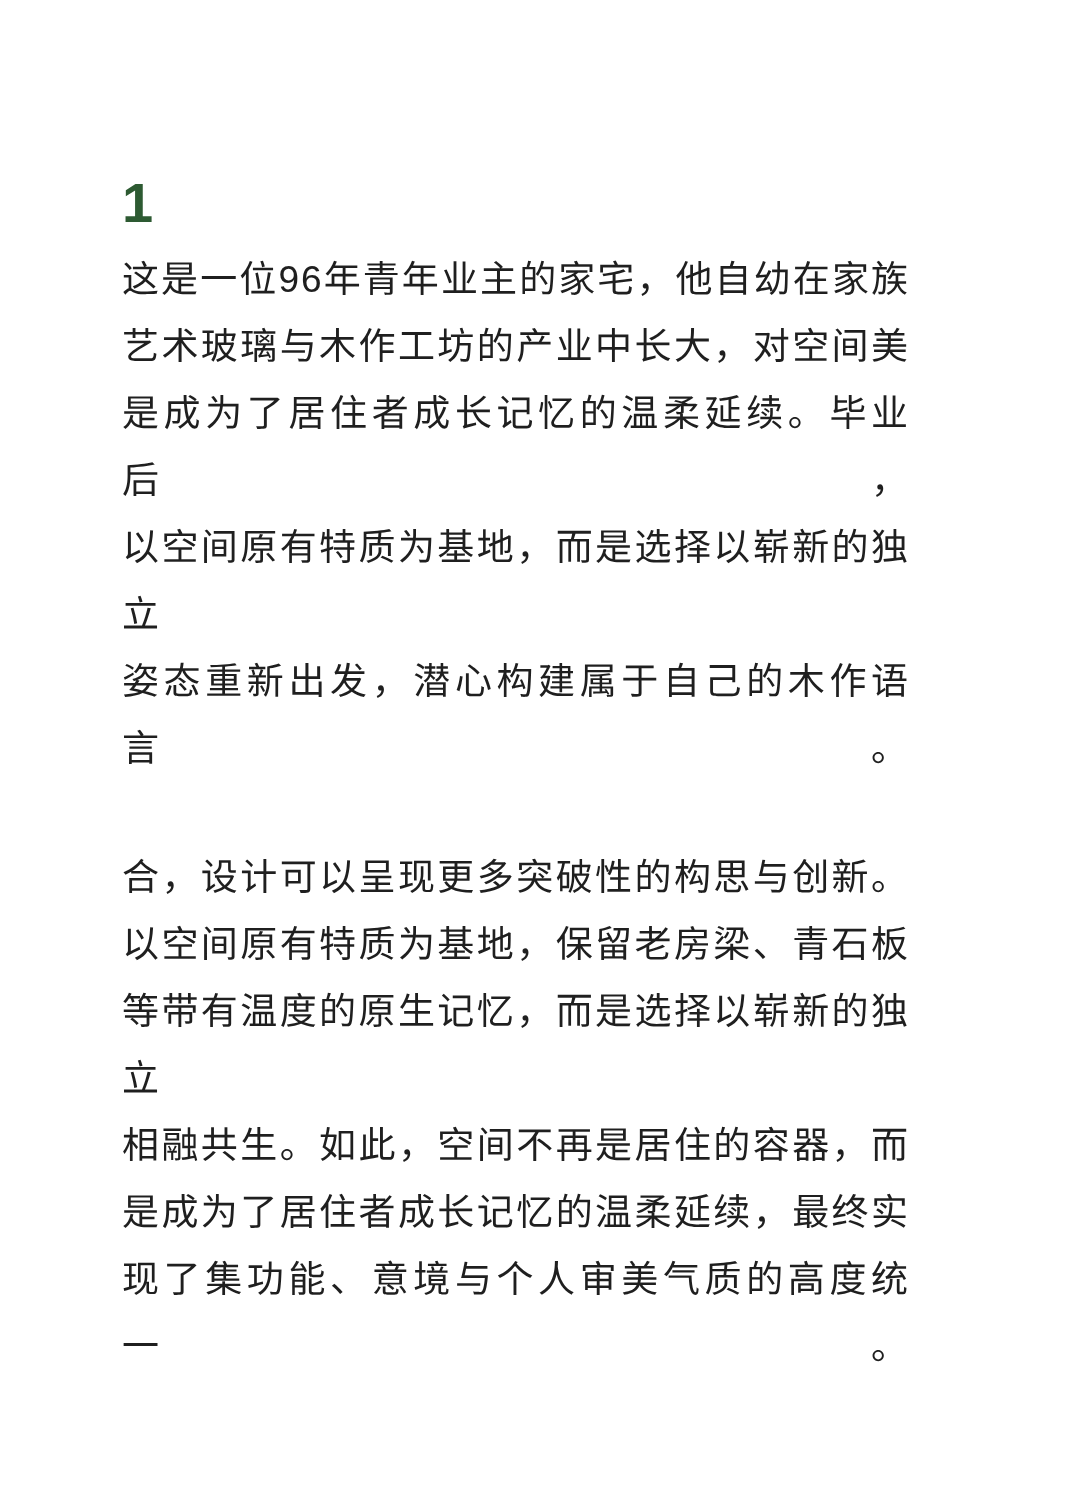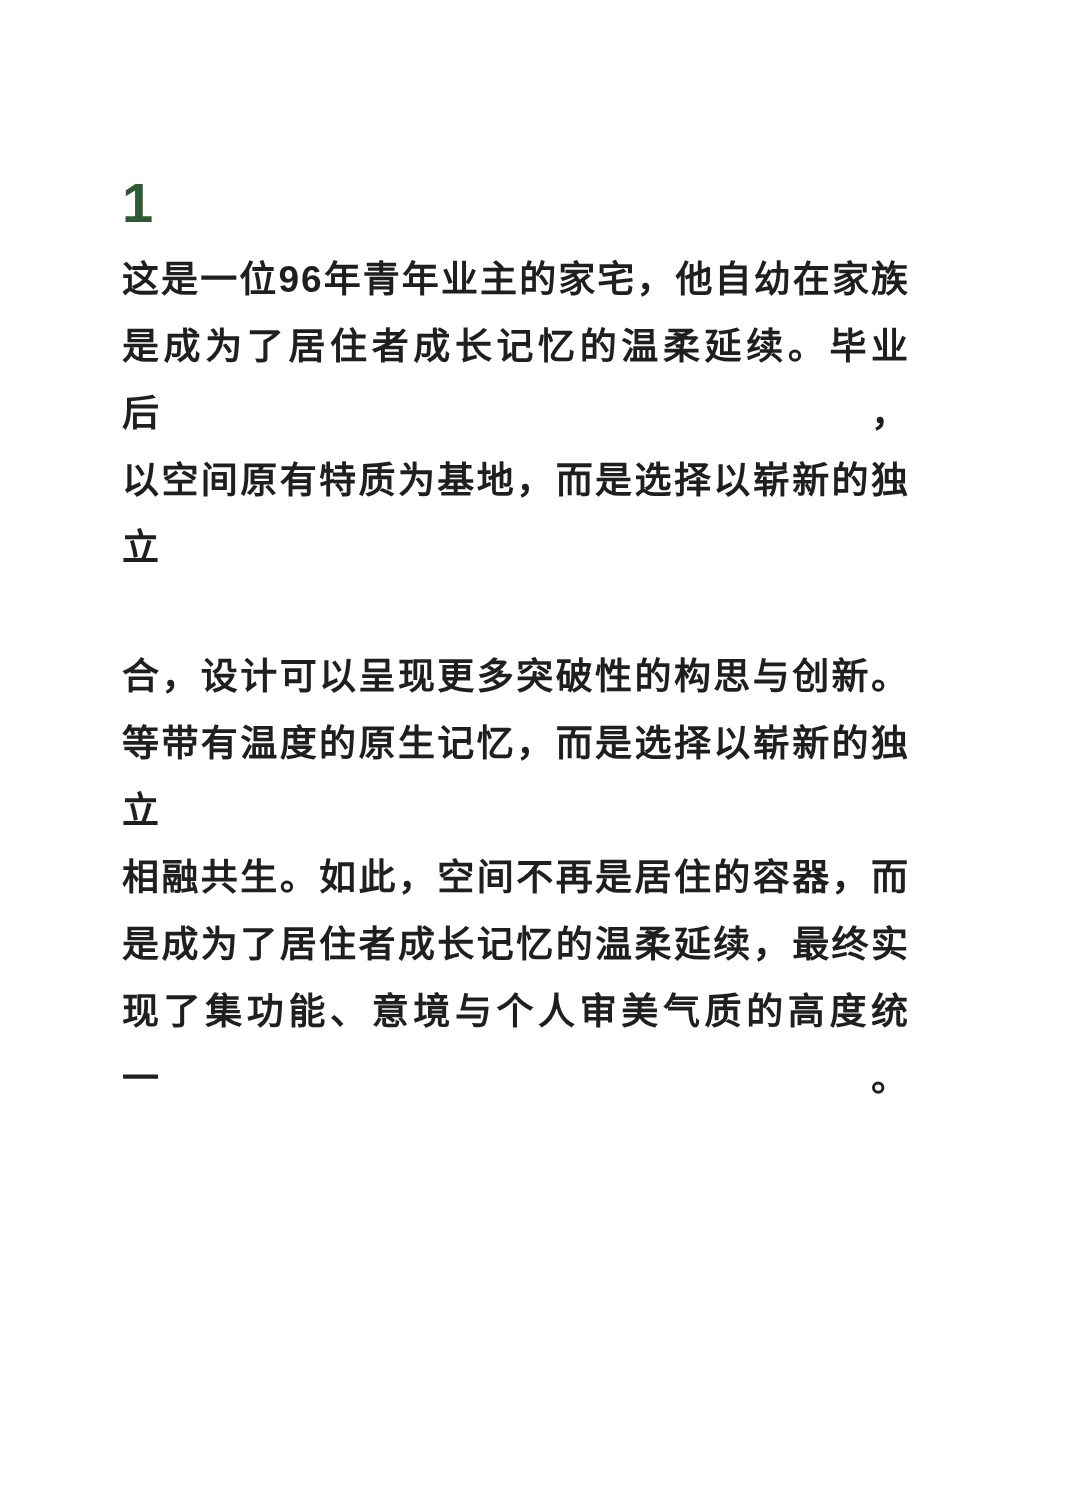--- a/index.html
+++ b/index.html
@@ -27,21 +27,21 @@
     line-height: 67px;
     font-weight: 600;
     color: var(--accent-color, #2d5a32);
     text-align: left;
   }
   .paragraph {
     margin: 0;
     font-size: 37px;
     line-height: 67px;
     letter-spacing: 2px;
-    font-weight: 700;
+    font-weight: 400;
     word-break: break-all;
   }
   .paragraph + .paragraph {
     margin-top: 62px;
   }
   .text-line {
     display: block;
     text-align: justify;
     text-align-last: justify;
     text-justify: inter-character;
@@ -49,25 +49,28 @@
 </style>
 </head>
 <body style="--accent-color: #2d5a32; --text-color: #1f1f1f; background: rgb(255, 255, 255);">
 
 <main class="page">
 
   <h2 class="section-number">1</h2>
 
   <p class="paragraph">
     <span class="text-line">这是一位96年青年业主的家宅，他自幼在家族</span>
+    <span class="text-line">艺术玻璃与木作工坊的产业中长大，对空间美</span>
     <span class="text-line">是成为了居住者成长记忆的温柔延续。毕业后，</span>
     <span class="text-line">以空间原有特质为基地，而是选择以崭新的独立</span>
+    <span class="text-line">姿态重新出发，潜心构建属于自己的木作语言。</span>
   </p>
 
   <p class="paragraph">
     <span class="text-line">合，设计可以呈现更多突破性的构思与创新。</span>
+    <span class="text-line">以空间原有特质为基地，保留老房梁、青石板</span>
     <span class="text-line">等带有温度的原生记忆，而是选择以崭新的独立</span>
     <span class="text-line">相融共生。如此，空间不再是居住的容器，而</span>
     <span class="text-line">是成为了居住者成长记忆的温柔延续，最终实</span>
     <span class="text-line">现了集功能、意境与个人审美气质的高度统一。</span>
   </p>
 
 </main>
 
 </body></html>

